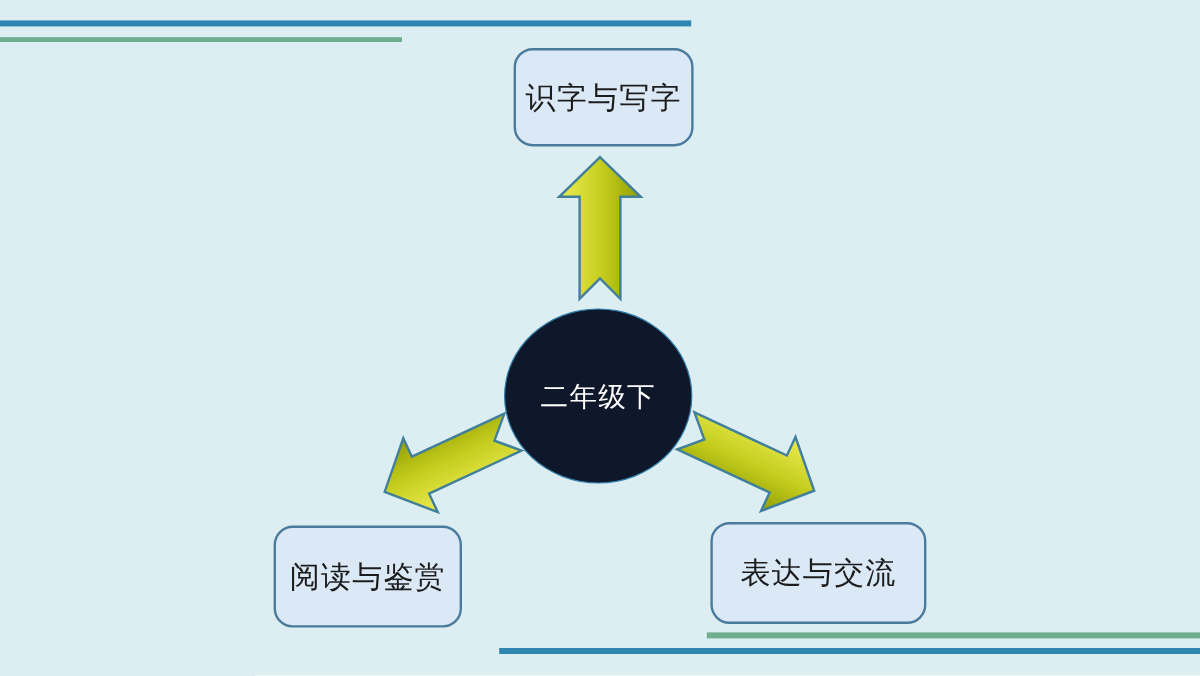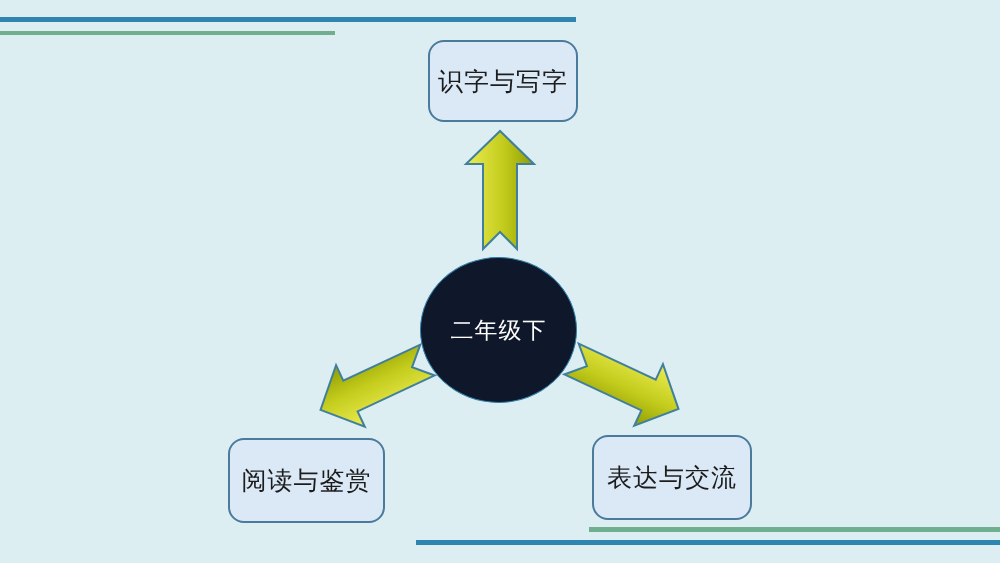--- a/index.html
+++ b/index.html
@@ -29,21 +29,21 @@
     display: flex;
     align-items: center;
     justify-content: center;
     box-sizing: border-box;
     color: #1c1c1c;
     font-size: 25px;
     letter-spacing: 1px;
   }
   .node-top   { left: 428px; top: 40px;  width: 150px; height: 82px; }
   .node-left  { left: 228px; top: 438px; width: 157px; height: 85px; }
-  .node-right { left: 592px; top: 435px; width: 160px; height: 85px; }
+  .node-right { left: 592px; top: 435px; width: 180px; height: 85px; }
 
   .center-circle {
     position: absolute;
     left: 420px; top: 257px;
     width: 157px; height: 146px;
     background: #0f172a;
     border: 1px solid #2f7ea9;
     border-radius: 50%;
     display: flex;
     align-items: center;

